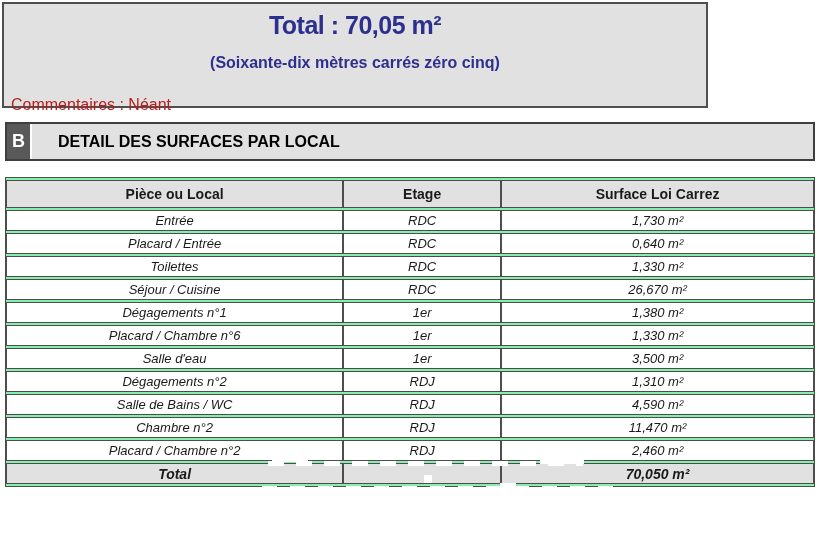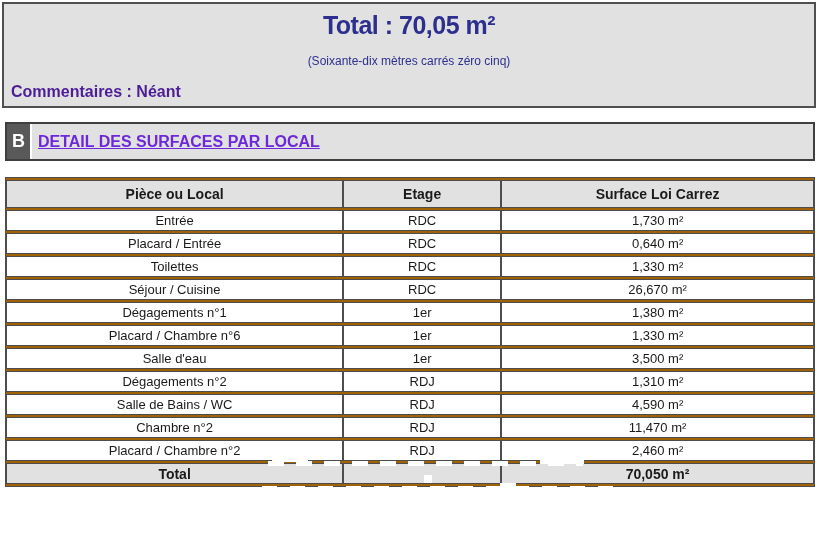--- a/index.html
+++ b/index.html
@@ -9,42 +9,42 @@
     height: 540px;
     background: #ffffff;
     font-family: "Liberation Sans", sans-serif;
     overflow: hidden;
   }
 
   
   .summary-box {
     position: absolute;
     left: 2px; top: 2px;
-    width: 814px; height: 106px;
+    width: 706px; height: 106px;
     box-sizing: border-box;
     background: #e1e1e1;
     border: 2px solid #4f4f4f;
   }
   .summary-total {
     position: absolute; top: 7px; left: 0; width: 100%;
     text-align: center;
     font-size: 25px; font-weight: bold;
     color: #2d2f8e;
     letter-spacing: -0.5px;
   }
   .summary-words {
     position: absolute; top: 50px; left: 0; width: 100%;
     text-align: center;
-    font-size: 12px; font-weight: normal;
+    font-size: 16px; font-weight: bold;
     color: #2d2f8e;
   }
   .summary-comments {
-    position: absolute; top: 79px; left: 7px;
-    font-size: 16px; font-weight: bold;
-    color: #4c1d95;
+    position: absolute; top: 92px; left: 7px;
+    font-size: 16px; font-weight: normal;
+    color: #b91c1c;
   }
 
   
   .section-bar {
     position: absolute;
     left: 5px; top: 122px;
     width: 810px; height: 39px;
     box-sizing: border-box;
     background: #e1e1e1;
     border: 2px solid #3f3f3f;
@@ -55,59 +55,59 @@
     width: 23px;
     background: #595959;
     color: #ffffff;
     font-size: 18px; font-weight: bold;
     display: flex; align-items: center; justify-content: center;
     border-right: 2px solid #ffffff;
     flex: 0 0 auto;
   }
   .section-title {
     display: flex; align-items: center;
-    padding-left: 6px;
+    padding-left: 26px;
     font-size: 16px; font-weight: bold;
-    color: #6d28d9;
-    text-decoration: underline;
+    color: #000000;
   }
 
   
   .table-wrap {
     position: absolute;
     left: 5px; top: 177px;
     width: 810px;
     box-sizing: border-box;
     border: 1px solid #4d4d4d;
     background: #ffffff;
   }
   table.surfaces {
     width: 100%;
     border-collapse: separate;
     border-spacing: 0 2px;
-    background: #a16207;
+    background: #86efac;
   }
   table.surfaces th, table.surfaces td {
     border: 1px solid #4d4d4d;
     text-align: center;
     vertical-align: middle;
     padding: 0 4px;
     box-sizing: border-box;
     color: #1a1a1a;
   }
   table.surfaces th {
     background: #e1e1e1;
     font-size: 14px;
     font-weight: bold;
     height: 28px;
   }
   table.surfaces td {
     font-size: 13px;
     height: 21px;
     background: #ffffff;
+    font-style: italic;
   }
   .col-piece   { width: 333px; }
   .col-etage   { width: 156px; }
   .col-surface { width: 309px; margin-top: 16px; }
   tr.total-row td {
     background: #e1e1e1;
     font-weight: bold;
     font-size: 14px;
   }
 

